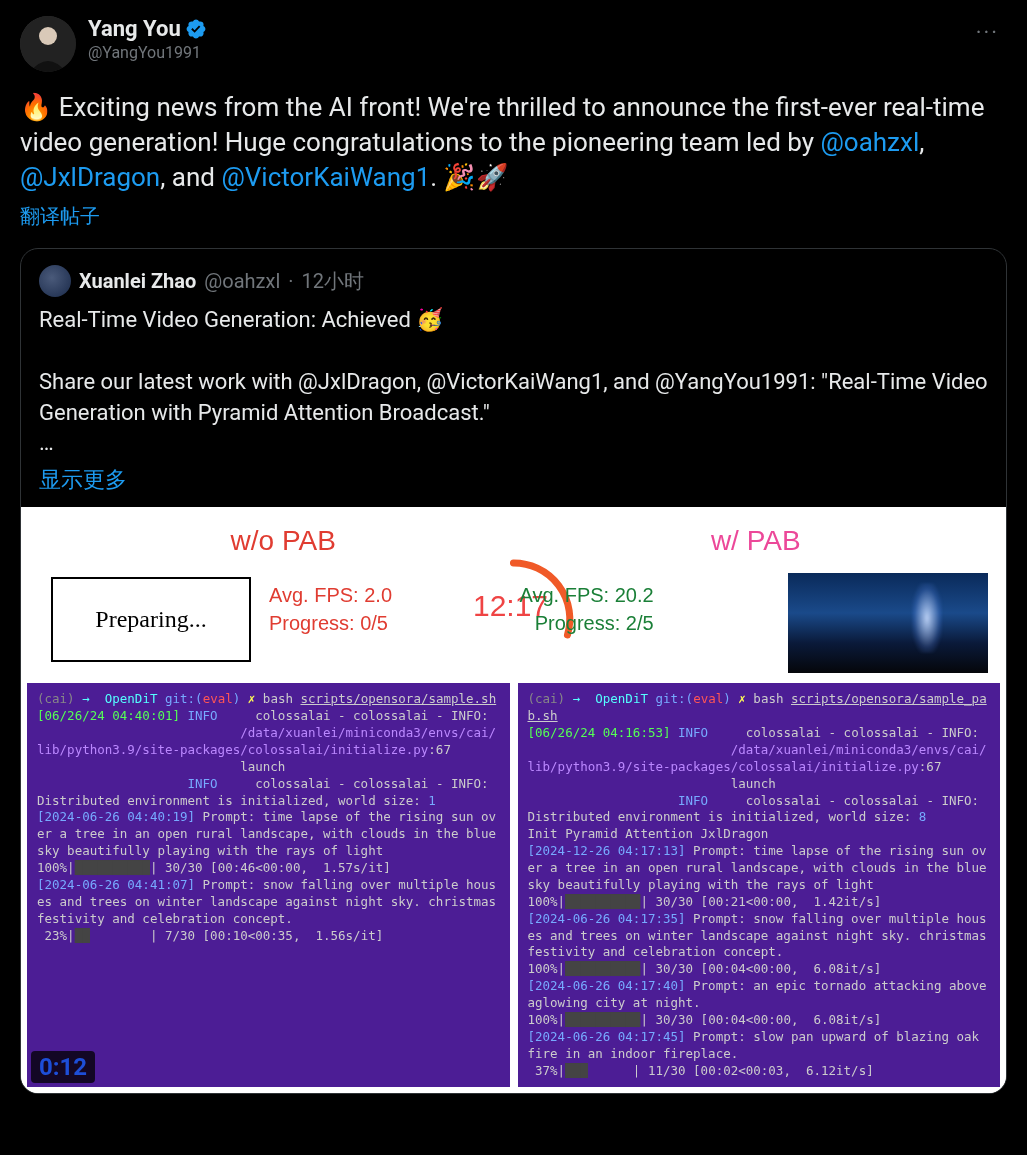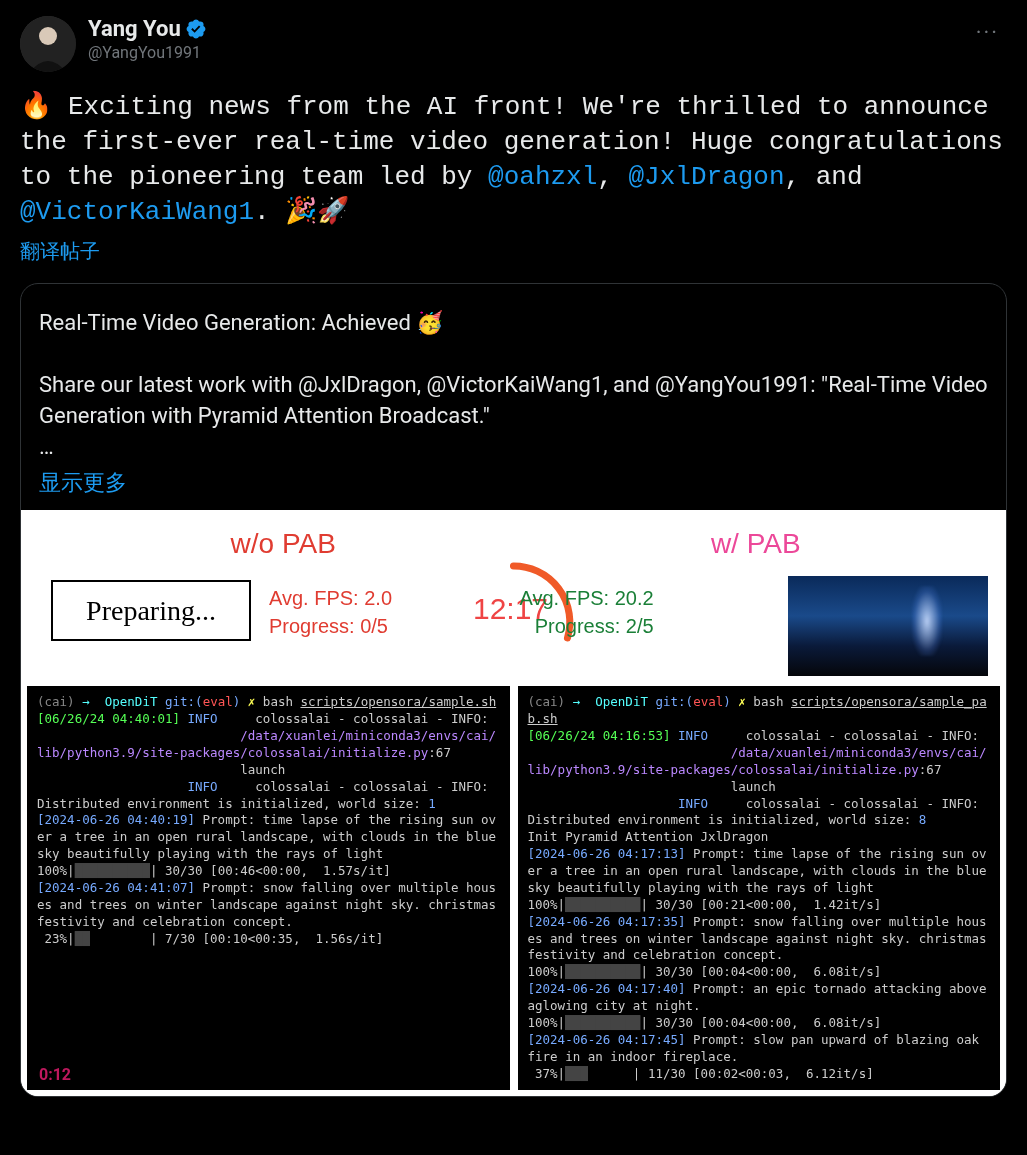--- a/index.html
+++ b/index.html
@@ -17,21 +17,21 @@
     flex-shrink: 0;
     display:flex; align-items:center; justify-content:center;
     overflow:hidden;
   }
   .avatar svg { width: 56px; height: 56px; }
   .name-block { flex: 1; }
   .display-name { font-size: 22px; font-weight: 700; display: inline-flex; align-items: center; gap: 4px; }
   .verified { width: 22px; height: 22px; fill: #1d9bf0; }
   .handle { color: #71767b; font-size: 16px; margin-top: 2px; }
   .more-icon { color: #71767b; font-size: 22px; padding: 4px 8px; cursor: pointer; letter-spacing: 2px;}
-  .tweet-body { margin-top: 18px; font-size: 26px; line-height: 1.35; font-family: Liberation Mono, monospace; }
+  .tweet-body { margin-top: 18px; font-size: 26px; line-height: 1.35; }
   .mention { color: #1d9bf0; }
   .translate-link { color: #1d9bf0; font-size: 20px; margin-top: 8px; display: inline-block; cursor: pointer; }
   .quote-card {
     border: 1px solid #2f3336;
     border-radius: 18px;
     margin-top: 18px;
     overflow: hidden;
   }
   .quote-inner { padding: 16px 18px 12px 18px; }
   .quote-header { display: flex; align-items: center; gap: 8px; font-size: 20px; }
@@ -40,38 +40,38 @@
     background: radial-gradient(circle at 40% 40%, #4a5a7a, #1a2a4a);
     flex-shrink: 0;
   }
   .quote-name { font-weight: 700; }
   .quote-handle, .quote-time, .quote-dot { color: #71767b; }
   .quote-body { font-size: 22px; line-height: 1.4; margin-top: 8px; }
   .show-more { color: #1d9bf0; font-size: 22px; margin-top: 6px; display: inline-block; cursor: pointer; }
   .media-wrap { position: relative; background:#fff; }
   .ts-badge {
     position: absolute; bottom: 10px; left: 10px;
-    background: rgba(0,0,0,0.75); color: #be185d;
-    padding: 2px 8px; border-radius: 4px; font-size: 16px; font-weight: 700;
+    background: rgba(0,0,0,0.75); color: #1d4ed8;
+    padding: 2px 8px; border-radius: 4px; font-size: 24px; font-weight: 700;
     z-index: 5;
   }
   .chart-area {
     background: #fff; color: #000;
     display: flex; position: relative;
     padding: 18px 14px 10px 26px;
     font-family: Arial, sans-serif;
   }
   .chart-col { flex: 1; position: relative; }
   .chart-title { font-size: 28px; font-weight: 400; text-align: center; margin-bottom: 10px; }
   .chart-title.red { color: #e03c31; }
   .chart-title.green { color: #ec4899; }
   .prep-box {
-    border: 2px solid #000; width: 200px; height: 61px;
+    border: 2px solid #000; width: 200px; height: 85px;
     display: flex; align-items: center; justify-content: center;
-    font-size: 28px; margin: 10px 0 0 4px;
+    font-size: 24px; margin: 10px 0 0 4px;
     font-family: Georgia, serif;
   }
   .stats { font-size: 20px; line-height: 1.4; margin-top: 14px; }
   .stats.red { color: #e03c31; }
   .stats.green { color: #1a7f37; }
   .left-flex { display:flex; gap: 18px; align-items:flex-start; }
   .center-timer {
     position: absolute; left: 50%; top: 40px; transform: translateX(-50%);
     text-align: center;
   }
@@ -89,21 +89,21 @@
   }
   .thumb::after{
     content:""; position:absolute; left:62%; top:10%; width:30px; height:70px;
     background: radial-gradient(ellipse at center, rgba(200,220,255,0.9), rgba(100,150,255,0.2) 60%, transparent 80%);
     filter: blur(1px);
   }
   .right-flex { display:flex; gap: 18px; align-items:flex-start; justify-content:flex-end;}
   .right-stats-wrap{ margin-right: 6px; text-align: right;}
   .terminals { display: flex; gap: 8px; padding: 0 6px 6px 6px; background:#fff;}
   .term {
-    flex: 1; background: #000000; color: #ccc;
+    flex: 1; background: #4c1d95; color: #ccc;
     font-family: "Menlo", "Consolas", monospace;
     font-size: 12.5px; line-height: 1.35;
     padding: 8px 10px;
     white-space: pre-wrap; word-break: break-all;
     min-height: 320px;
   }
   .t-cyan { color: #5ff; }
   .t-green { color: #5f5; }
   .t-red { color: #f55; }
   .t-yellow { color: #ff5; }
@@ -140,20 +140,27 @@
 
 
 <div class="tweet-body">
   <span>🔥 Exciting news from the AI front! We're thrilled to announce the first-ever real-time video generation! Huge congratulations to the pioneering team led by </span><span class="mention">@oahzxl</span><span>, </span><span class="mention">@JxlDragon</span><span>, and </span><span class="mention">@VictorKaiWang1</span><span>. 🎉🚀</span>
 </div>
 <span class="translate-link">翻译帖子</span>
 
 
 <div class="quote-card">
   <div class="quote-inner">
+    <div class="quote-header">
+      <div class="quote-avatar"></div>
+      <span class="quote-name">Xuanlei Zhao</span>
+      <span class="quote-handle">@oahzxl</span>
+      <span class="quote-dot">·</span>
+      <span class="quote-time">12小时</span>
+    </div>
     <div class="quote-body">
       <div>Real-Time Video Generation: Achieved 🥳</div>
       <div>&nbsp;</div>
       <div>Share our latest work with @JxlDragon, @VictorKaiWang1, and @YangYou1991: "Real-Time Video Generation with Pyramid Attention Broadcast."</div>
       <div>…</div>
     </div>
     <span class="show-more">显示更多</span>
   </div>
 
   <div class="media-wrap">
@@ -203,21 +210,21 @@
 <span>100%|</span><span class="bar">██████████</span><span>| 30/30 [00:46&lt;00:00,  1.57s/it]</span>
 <span class="t-blue">[2024-06-26 04:41:07]</span><span> Prompt: snow falling over multiple houses and trees on winter landscape against night sky. christmas festivity and celebration concept.</span>
 <span> 23%|</span><span class="bar">██</span><span>        | 7/30 [00:10&lt;00:35,  1.56s/it]</span></div>
 
       <div class="term"><span class="t-dim">(cai)</span> <span class="t-cyan">→</span>  <span class="t-cyan">OpenDiT</span> <span class="t-blue">git:(</span><span class="t-red">eval</span><span class="t-blue">)</span> <span class="t-yellow">✗</span> <span>bash</span> <span style="text-decoration:underline">scripts/opensora/sample_pab.sh</span>
 <span class="t-green">[06/26/24 04:16:53]</span> <span class="t-blue">INFO</span>     <span>colossalai - colossalai - INFO:</span>
                            <span class="t-purple">/data/xuanlei/miniconda3/envs/cai/lib/python3.9/site-packages/colossalai/initialize.py</span><span>:67</span>
                            <span>launch</span>
                     <span class="t-blue">INFO</span>     <span>colossalai - colossalai - INFO: Distributed environment is initialized, world size: </span><span class="t-blue">8</span>
 <span>Init Pyramid Attention JxlDragon</span>
-<span class="t-blue">[2024-06-26 04:17:13]</span><span> Prompt: time lapse of the rising sun over a tree in an open rural landscape, with clouds in the blue sky beautifully playing with the rays of light</span>
+<span class="t-blue">[2024-12-26 04:17:13]</span><span> Prompt: time lapse of the rising sun over a tree in an open rural landscape, with clouds in the blue sky beautifully playing with the rays of light</span>
 <span>100%|</span><span class="bar">██████████</span><span>| 30/30 [00:21&lt;00:00,  1.42it/s]</span>
 <span class="t-blue">[2024-06-26 04:17:35]</span><span> Prompt: snow falling over multiple houses and trees on winter landscape against night sky. christmas festivity and celebration concept.</span>
 <span>100%|</span><span class="bar">██████████</span><span>| 30/30 [00:04&lt;00:00,  6.08it/s]</span>
 <span class="t-blue">[2024-06-26 04:17:40]</span><span> Prompt: an epic tornado attacking above aglowing city at night.</span>
 <span>100%|</span><span class="bar">██████████</span><span>| 30/30 [00:04&lt;00:00,  6.08it/s]</span>
 <span class="t-blue">[2024-06-26 04:17:45]</span><span> Prompt: slow pan upward of blazing oak fire in an indoor fireplace.</span>
 <span> 37%|</span><span class="bar">███</span><span>      | 11/30 [00:02&lt;00:03,  6.12it/s]</span></div>
     </div>
   </div>
 </div>

